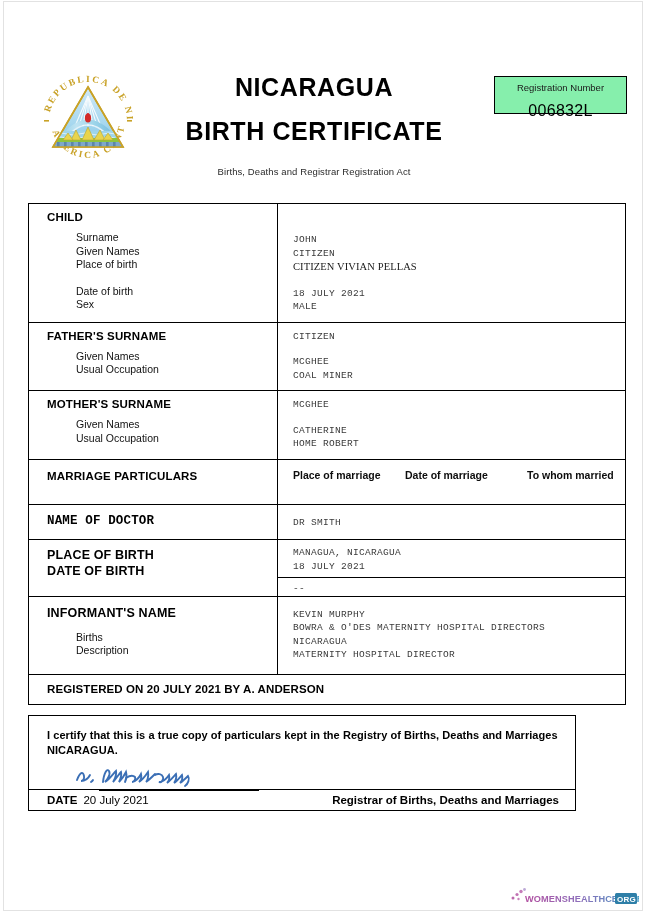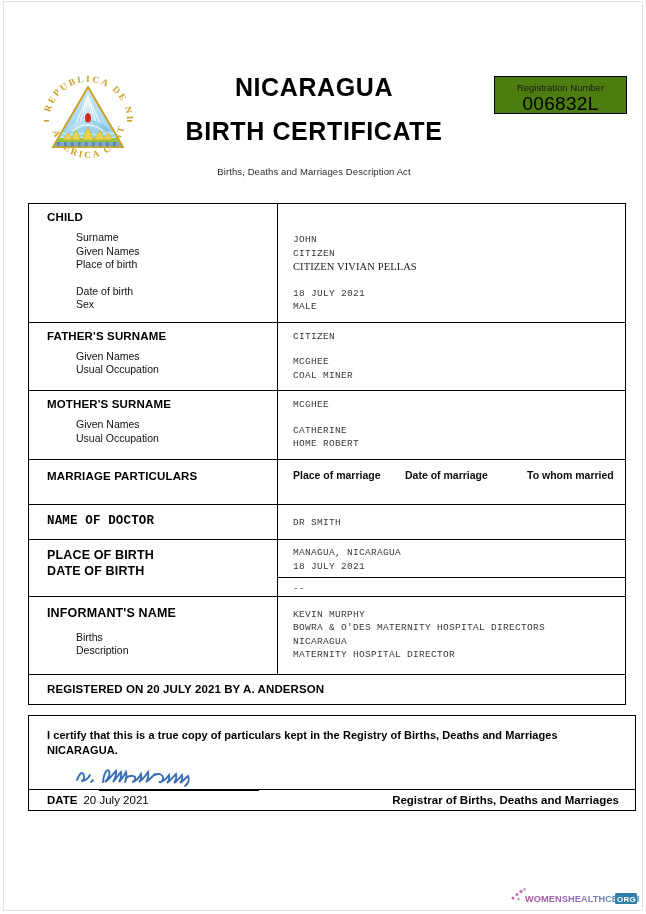--- a/index.html
+++ b/index.html
@@ -71,30 +71,30 @@
 
   .regbox {
     position: absolute;
     left: 490px;
     top: 74px;
     width: 133px;
     height: 38px;
     border: 1px solid #000;
     box-sizing: border-box;
     text-align: center;
-    background: #4d7c0f;
+    background: #86efac;
   }
   .regbox-label {
     font-size: 9.5px;
     margin-top: 5px;
     color: #1a1a1a;
   }
   .regbox-value {
-    font-size: 19px;
-    margin-top: 0;
+    font-size: 16px;
+    margin-top: 9px;
     letter-spacing: 0.3px;
   }
 
   
   .maintable {
     position: absolute;
     left: 24px;
     top: 201px;
     width: 598px;
     border: 1.5px solid #000;
@@ -167,21 +167,21 @@
     font-size: 11.5px;
     font-weight: bold;
     letter-spacing: 0.1px;
   }
 
   
   .certblock {
     position: absolute;
     left: 24px;
     top: 713px;
-    width: 608px;
+    width: 548px;
     height: 96px;
     border: 1.5px solid #000;
     box-sizing: border-box;
   }
   .cert-text {
     padding: 12px 16px 0 18px;
     font-size: 11px;
     font-weight: bold;
     line-height: 14.5px;
     letter-spacing: 0.05px;
@@ -312,21 +312,21 @@
             <rect x="78" y="74" width="2.6" height="5"></rect>
           </g>
         </g>
         <polygon points="53,19 88,79 18,79" fill="none" stroke="#c9a227" stroke-width="1.6"></polygon>
       </svg>
     </div>
 
     <div class="title-block">
       <div class="title-main">NICARAGUA</div>
       <div class="title-sub">BIRTH CERTIFICATE</div>
-      <div class="title-act">Births, Deaths and Marriages Description Act</div>
+      <div class="title-act">Births, Deaths and Registrar Registration Act</div>
     </div>
 
     <div class="regbox">
       <div class="regbox-label">Registration Number</div>
       <div class="regbox-value">006832L</div>
     </div>
   </div>
 
   <div class="maintable">
 

